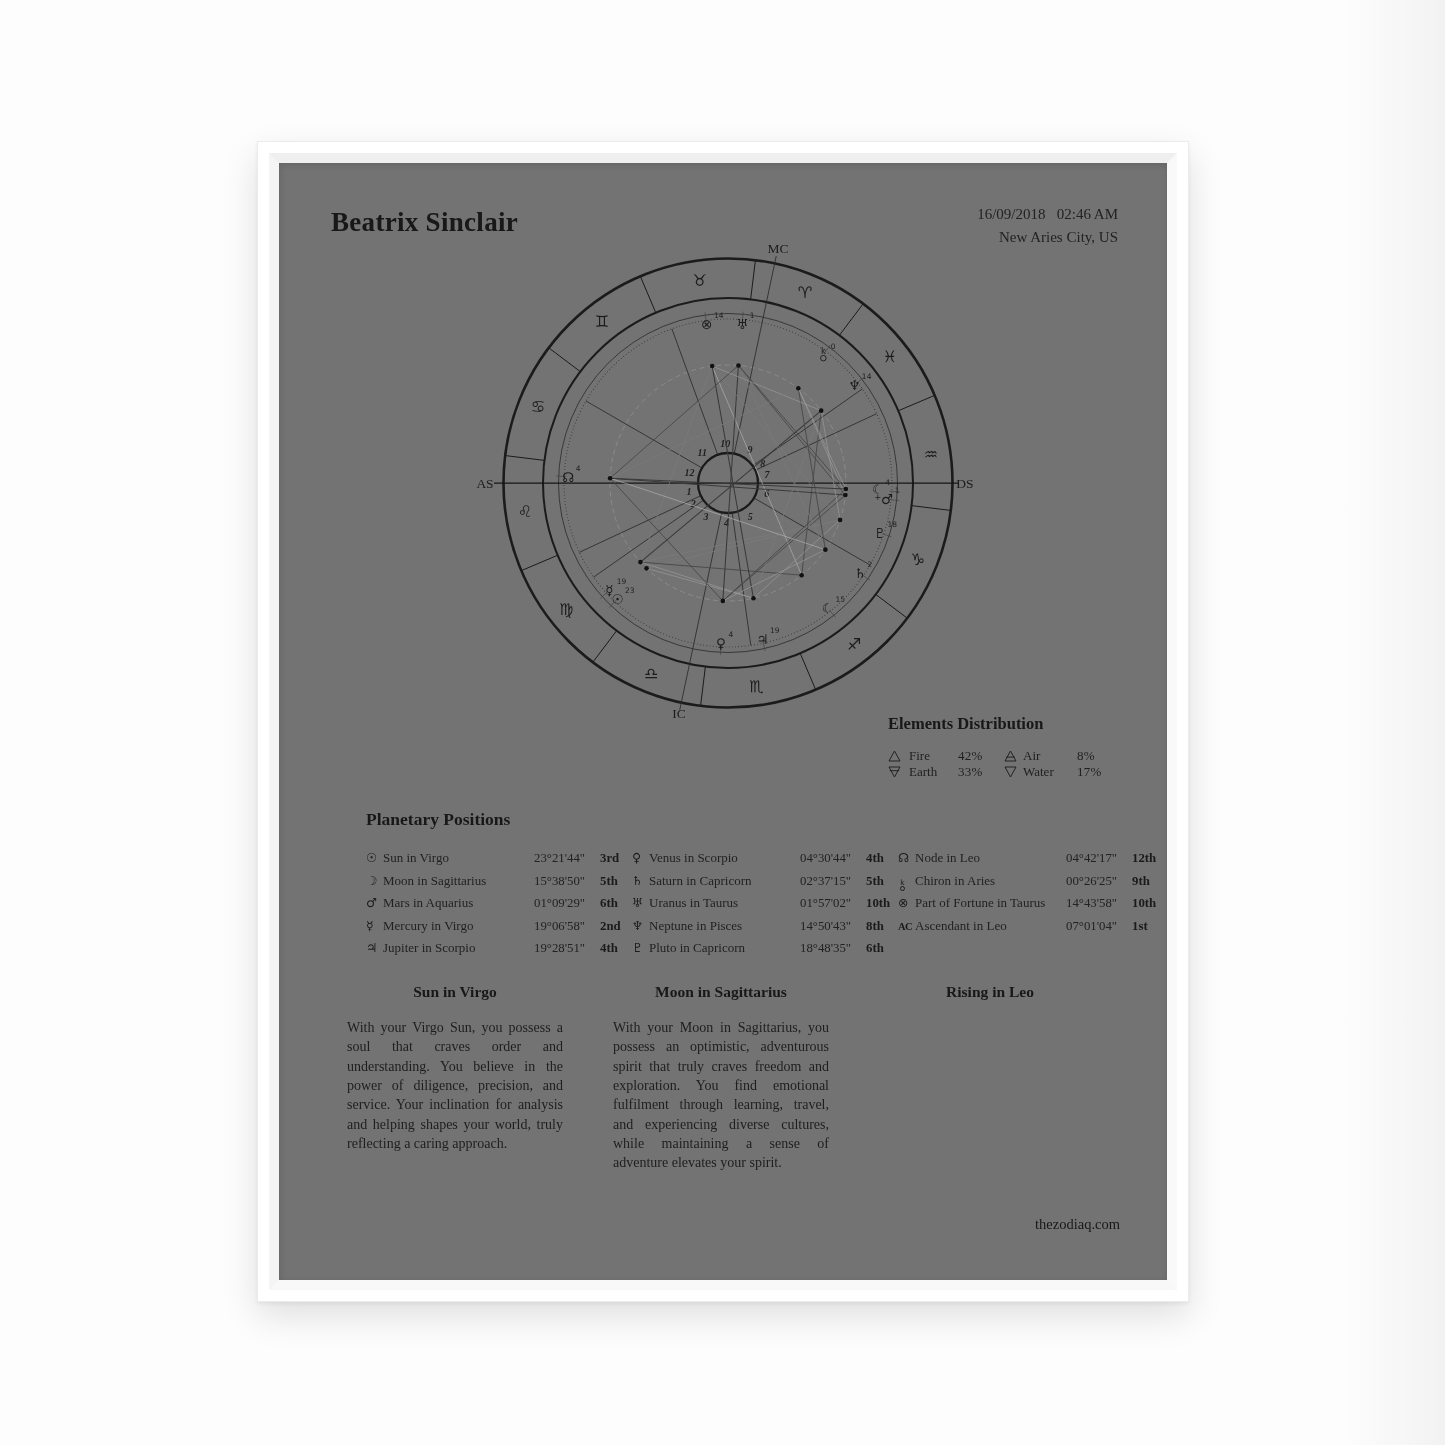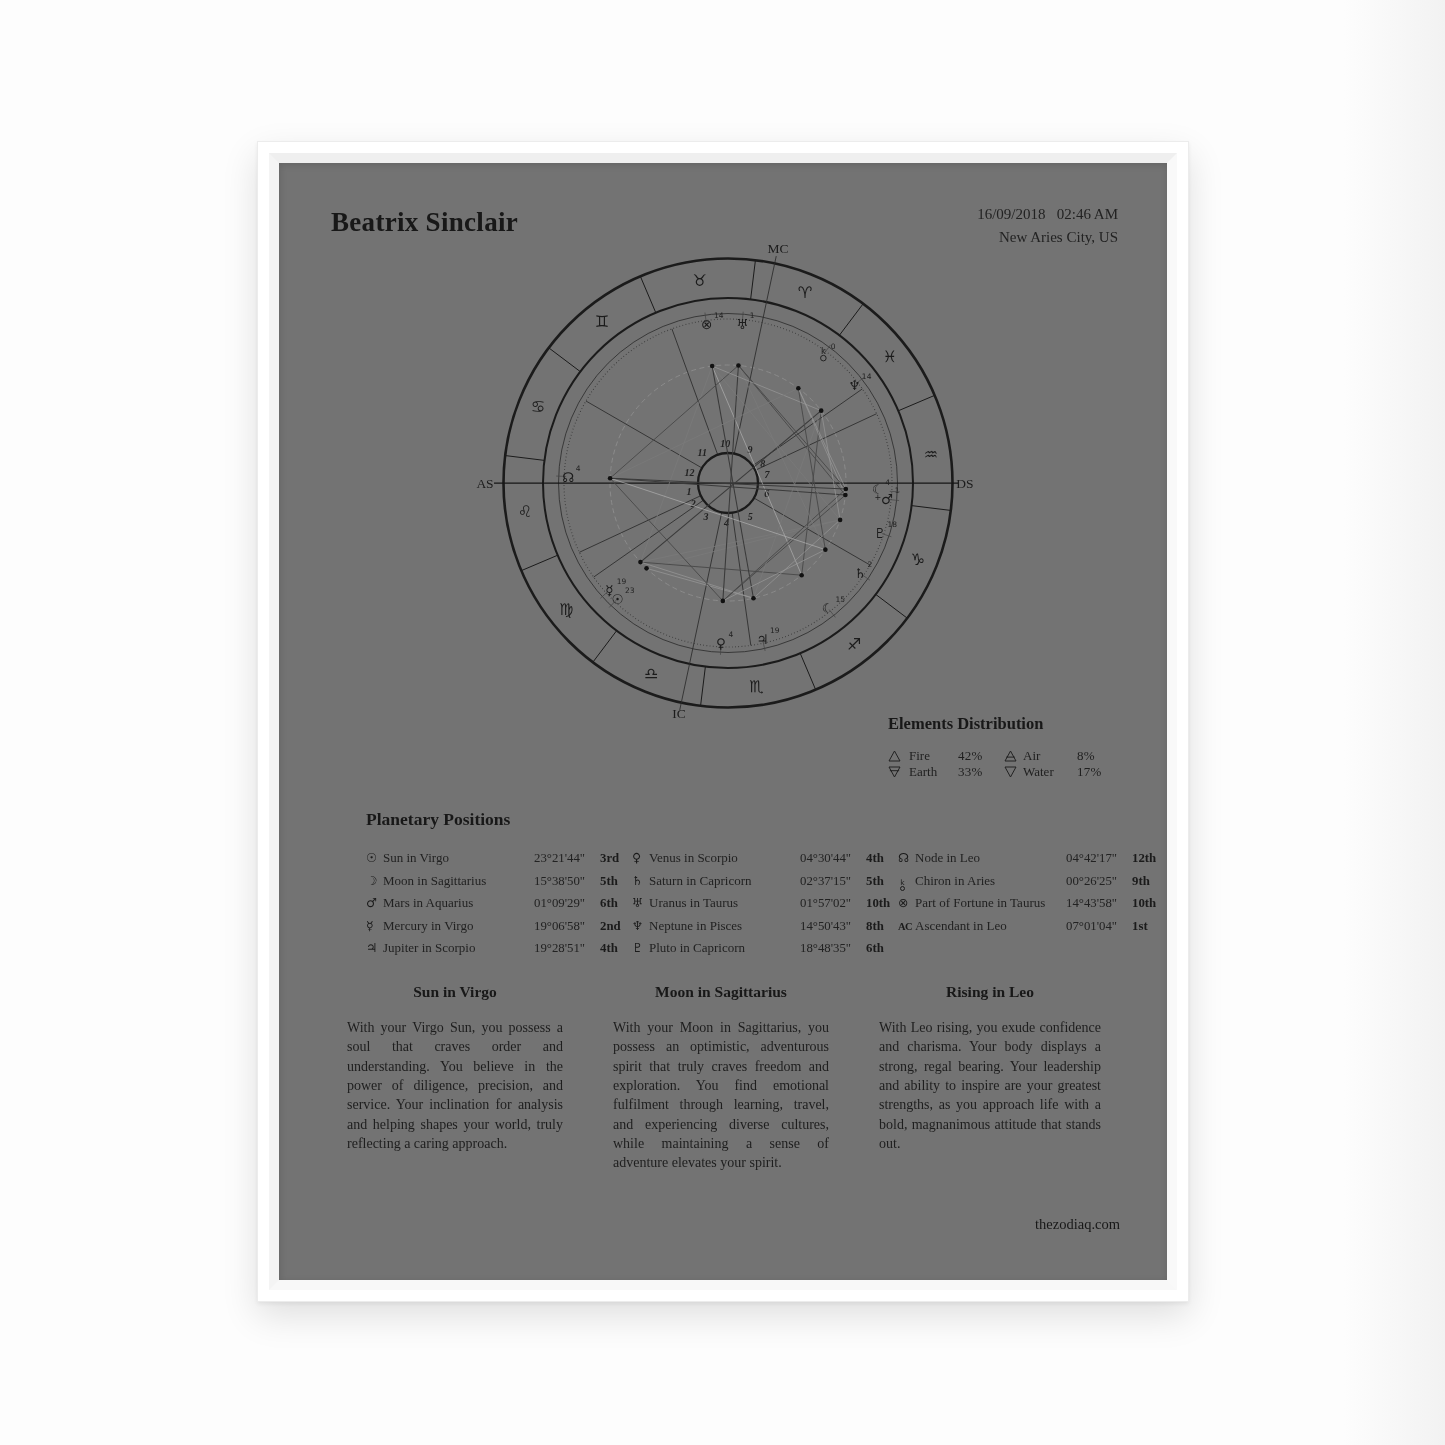--- a/index.html
+++ b/index.html
@@ -350,20 +350,19 @@
           <div class="reading-col">
             <h3>Sun in Virgo</h3>
             <p>With your Virgo Sun, you possess a soul that craves order and understanding. You believe in the power of diligence, precision, and service. Your inclination for analysis and helping shapes your world, truly reflecting a caring approach.</p>
           </div>
           <div class="reading-col">
             <h3>Moon in Sagittarius</h3>
             <p>With your Moon in Sagittarius, you possess an optimistic, adventurous spirit that truly craves freedom and exploration. You find emotional fulfilment through learning, travel, and experiencing diverse cultures, while maintaining a sense of adventure elevates your spirit.</p>
           </div>
           <div class="reading-col">
             <h3>Rising in Leo</h3>
-            <p>With Leo rising, you exude confidence and charisma. Your body displays a strong, regal bearing. Your leadership and ability to inspire are your greatest strengths, as you approach life with a bold, magnanimous attitude that stands out.</p>
           </div>
         </div>
 
       <div class="brand">thezodiaq.com</div>
     </div>
   </div>
 </div>
 
 </body></html>

